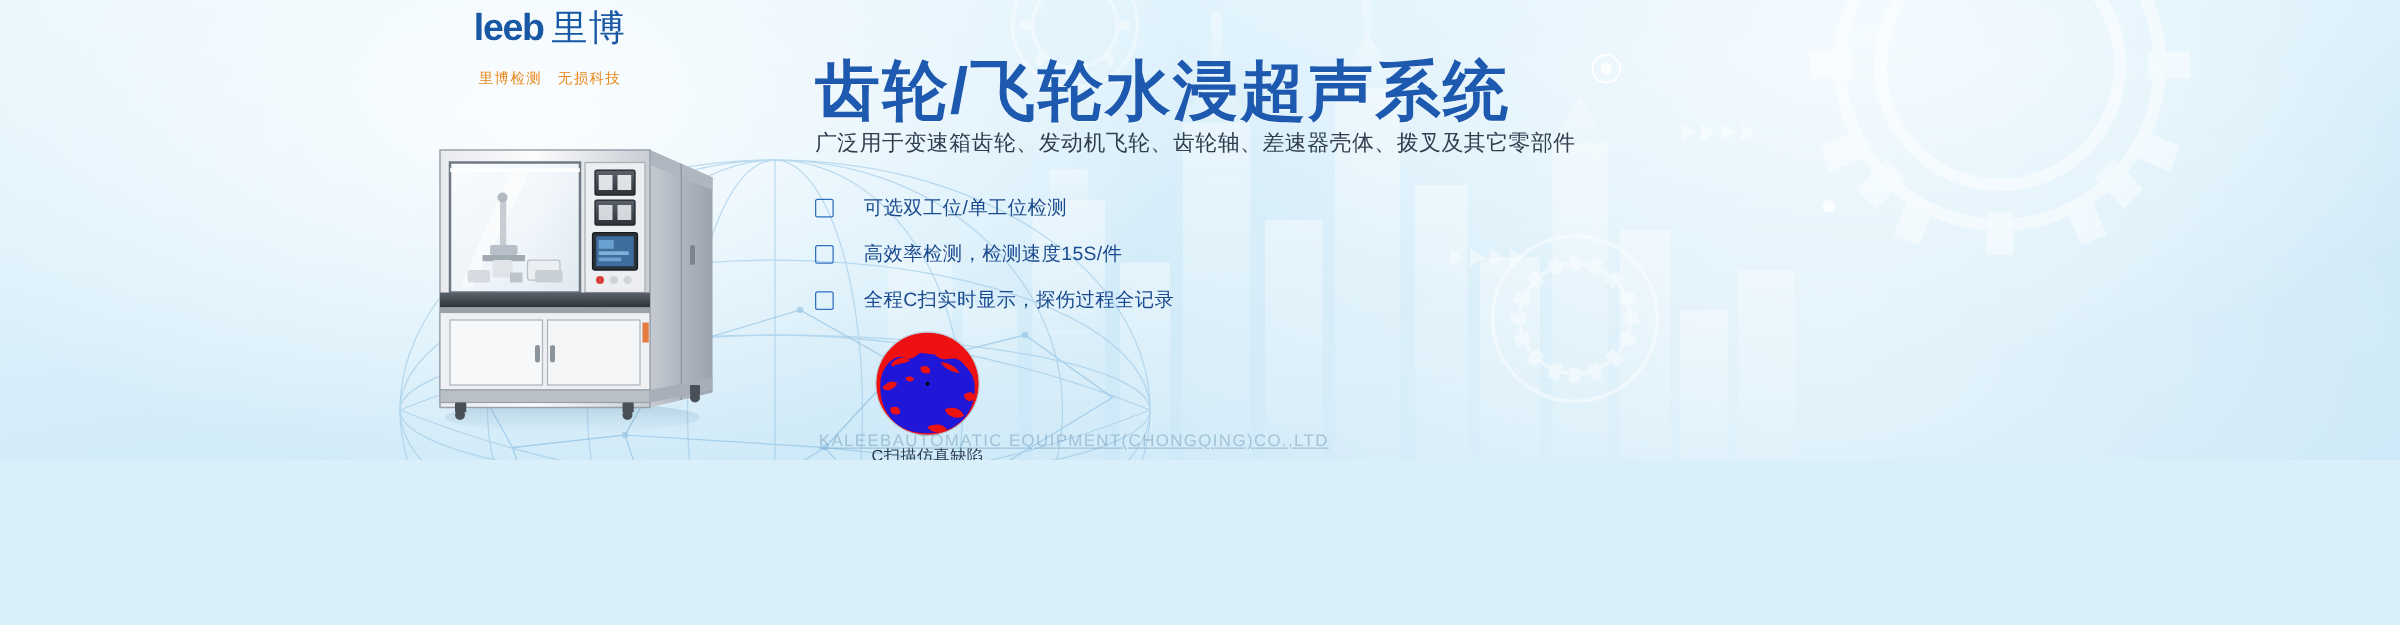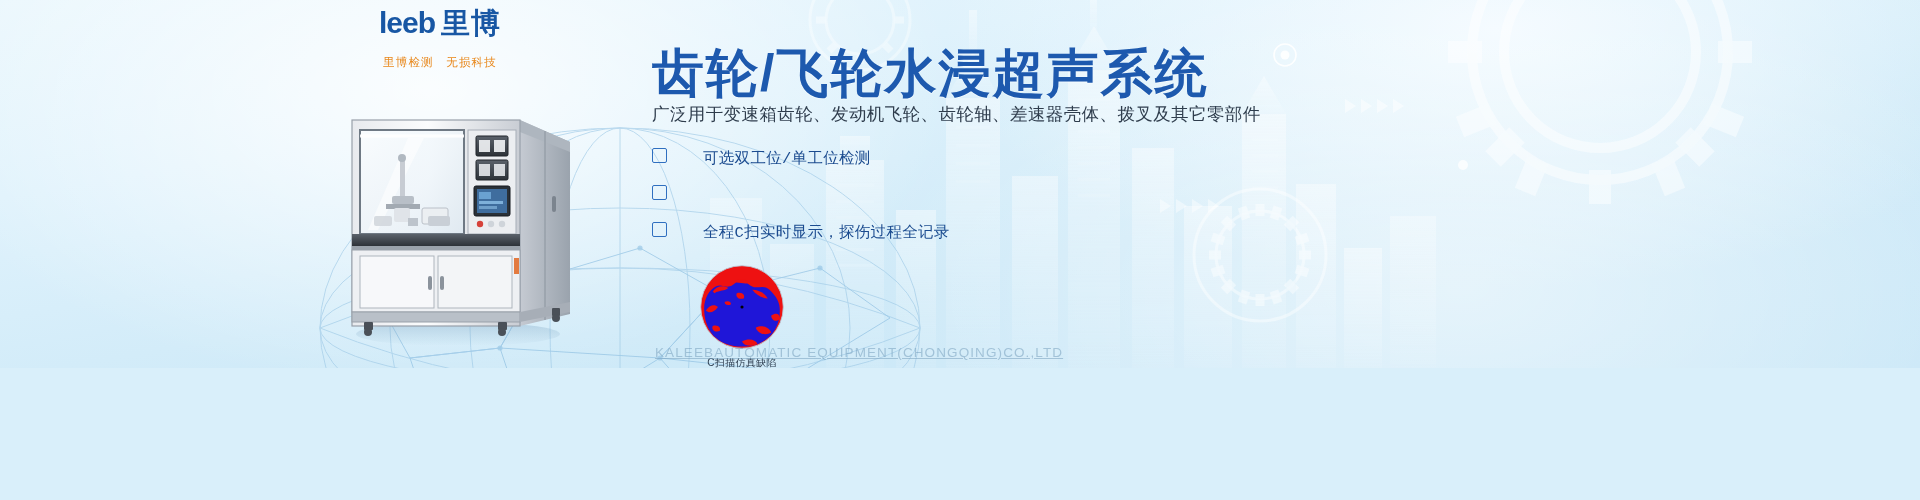--- a/index.html
+++ b/index.html
@@ -59,21 +59,21 @@
   }
   .logo-top {
     display:flex; align-items:center; justify-content:center; gap:6px;
     line-height:1;
   }
   .logo-latin {
     font-size:30px; font-weight:bold; color:#1857a4;
     letter-spacing:-1px; font-family:"Liberation Sans",sans-serif;
   }
   .logo-cjk {
-    font-size:29px; font-weight:bold; color:#1857a4;
+    font-size:29px; font-weight:normal; color:#1857a4;
     letter-spacing:1px;
   }
   .logo-sub {
     margin-top:17px;
     font-size:11.5px; color:#e8871a; letter-spacing:1.2px;
     white-space:nowrap;
   }
   .logo-sub span { margin:0 4px; }
 
   
@@ -88,36 +88,35 @@
     white-space:nowrap;
     text-shadow:0 1px 0 rgba(255,255,255,.55);
   }
   #subtitle {
     font-size:17.5px; color:#2f3d4d; letter-spacing:.4px;
     white-space:nowrap;
   }
 
   #features { margin-top:22px; }
   .feature {
-    display:flex; align-items:flex-start; gap:36px;
+    display:flex; align-items:center; gap:24px;
     height:37px;
-    font-family:Liberation Mono, monospace;
   }
   .fbox {
     width:15px; height:15px; flex:0 0 15px;
     border:1.6px solid #2f6fc0; border-radius:2px;
     background:transparent;
   }
   .ftext { font-size:15.5px; color:#1b4b8f; letter-spacing:.3px; white-space:nowrap; }
 
   
   #cscan { position:absolute; left:672px; top:264px; width:140px; text-align:center; }
   #cscan-disc { width:86px; height:86px; margin:0 auto; display:block; }
   #cscan-cap {
-    margin-top:6px; font-size:10px; color:#2b3b4d;
+    margin-top:6px; font-size:13px; color:#2b3b4d;
     letter-spacing:.3px; white-space:nowrap;
   }
 
   
   #watermark {
     position:absolute; left:655px; bottom:8px;
     font-size:13.5px; letter-spacing:1.1px;
     color:rgba(120,160,190,.55);
     white-space:nowrap;
     font-family:"Liberation Sans",sans-serif;
@@ -442,20 +441,21 @@
 
     <div id="features">
 
       <div class="feature">
         <span class="fbox"></span>
         <span class="ftext">可选双工位/单工位检测</span>
       </div>
 
       <div class="feature">
         <span class="fbox"></span>
+        <span class="ftext">高效率检测，检测速度15S/件</span>
       </div>
 
       <div class="feature">
         <span class="fbox"></span>
         <span class="ftext">全程C扫实时显示，探伤过程全记录</span>
       </div>
 
     </div>
   </div>
 

